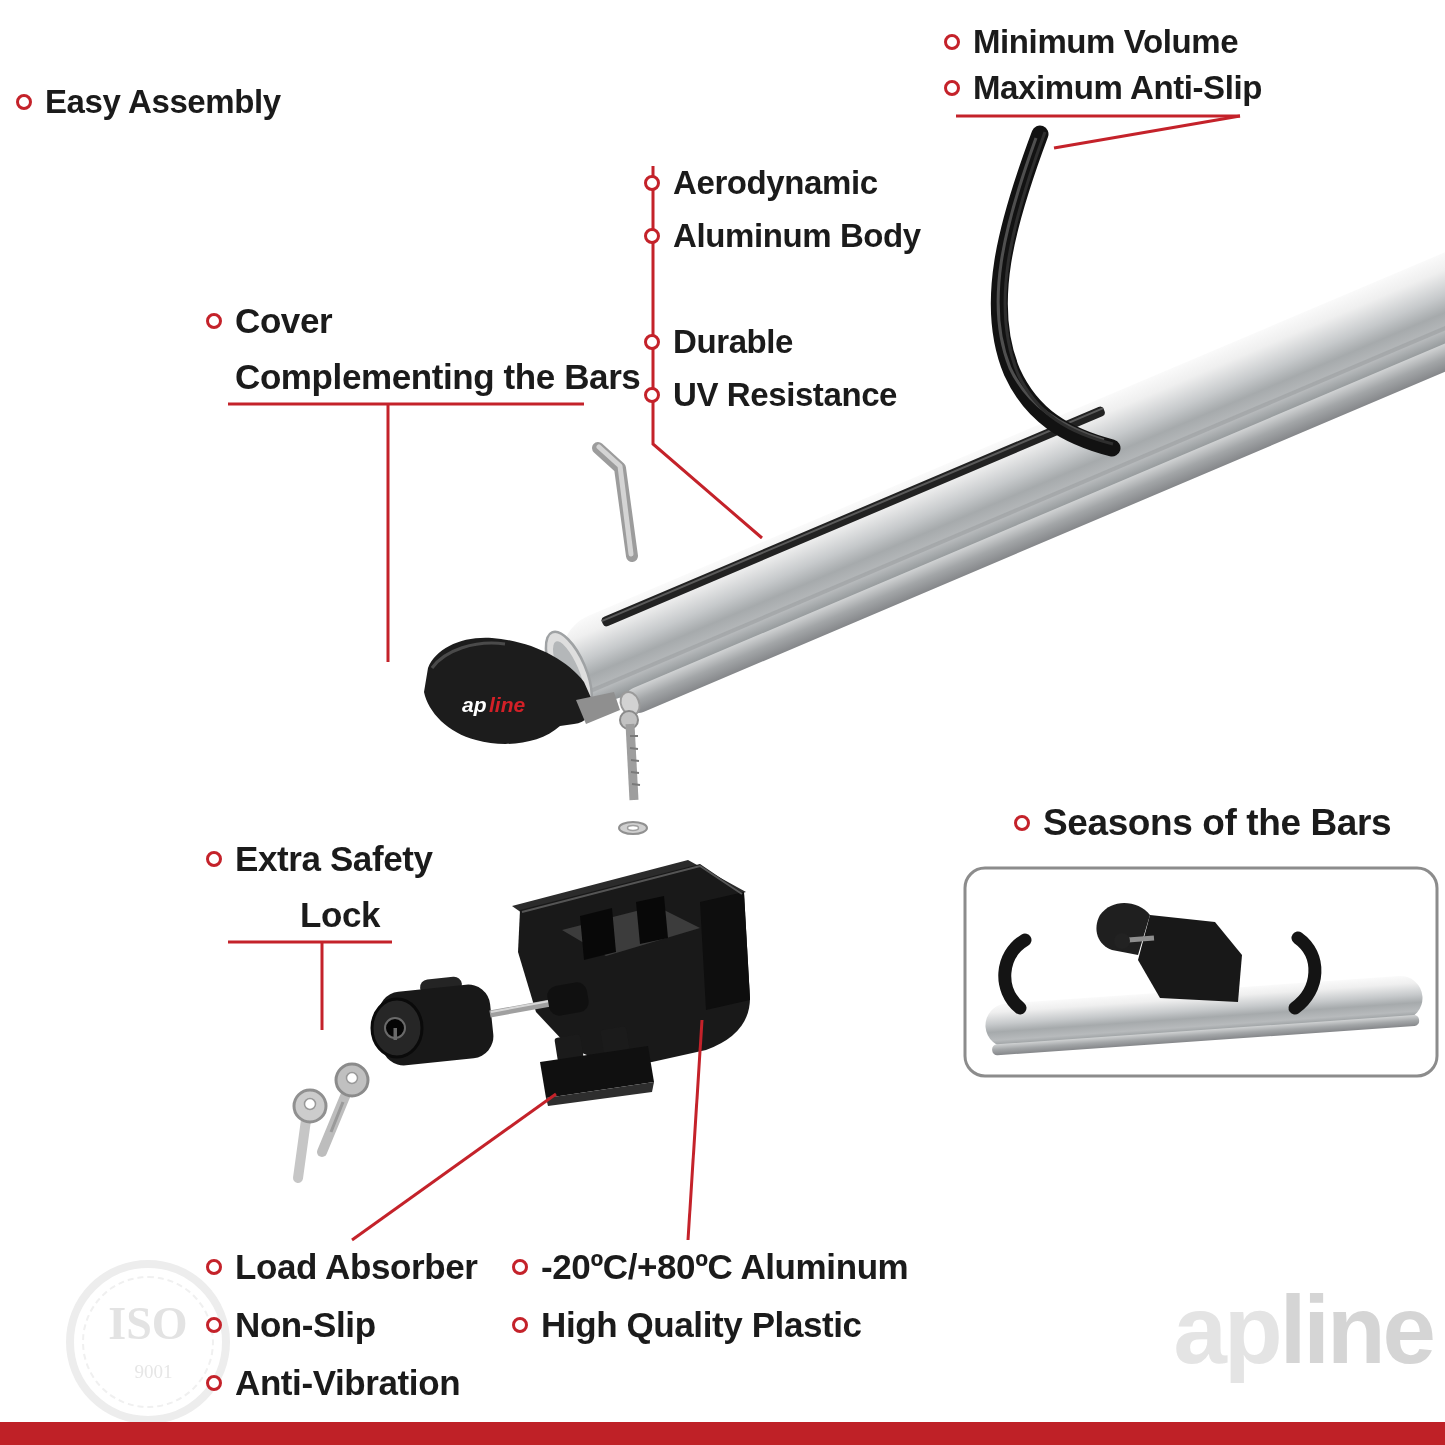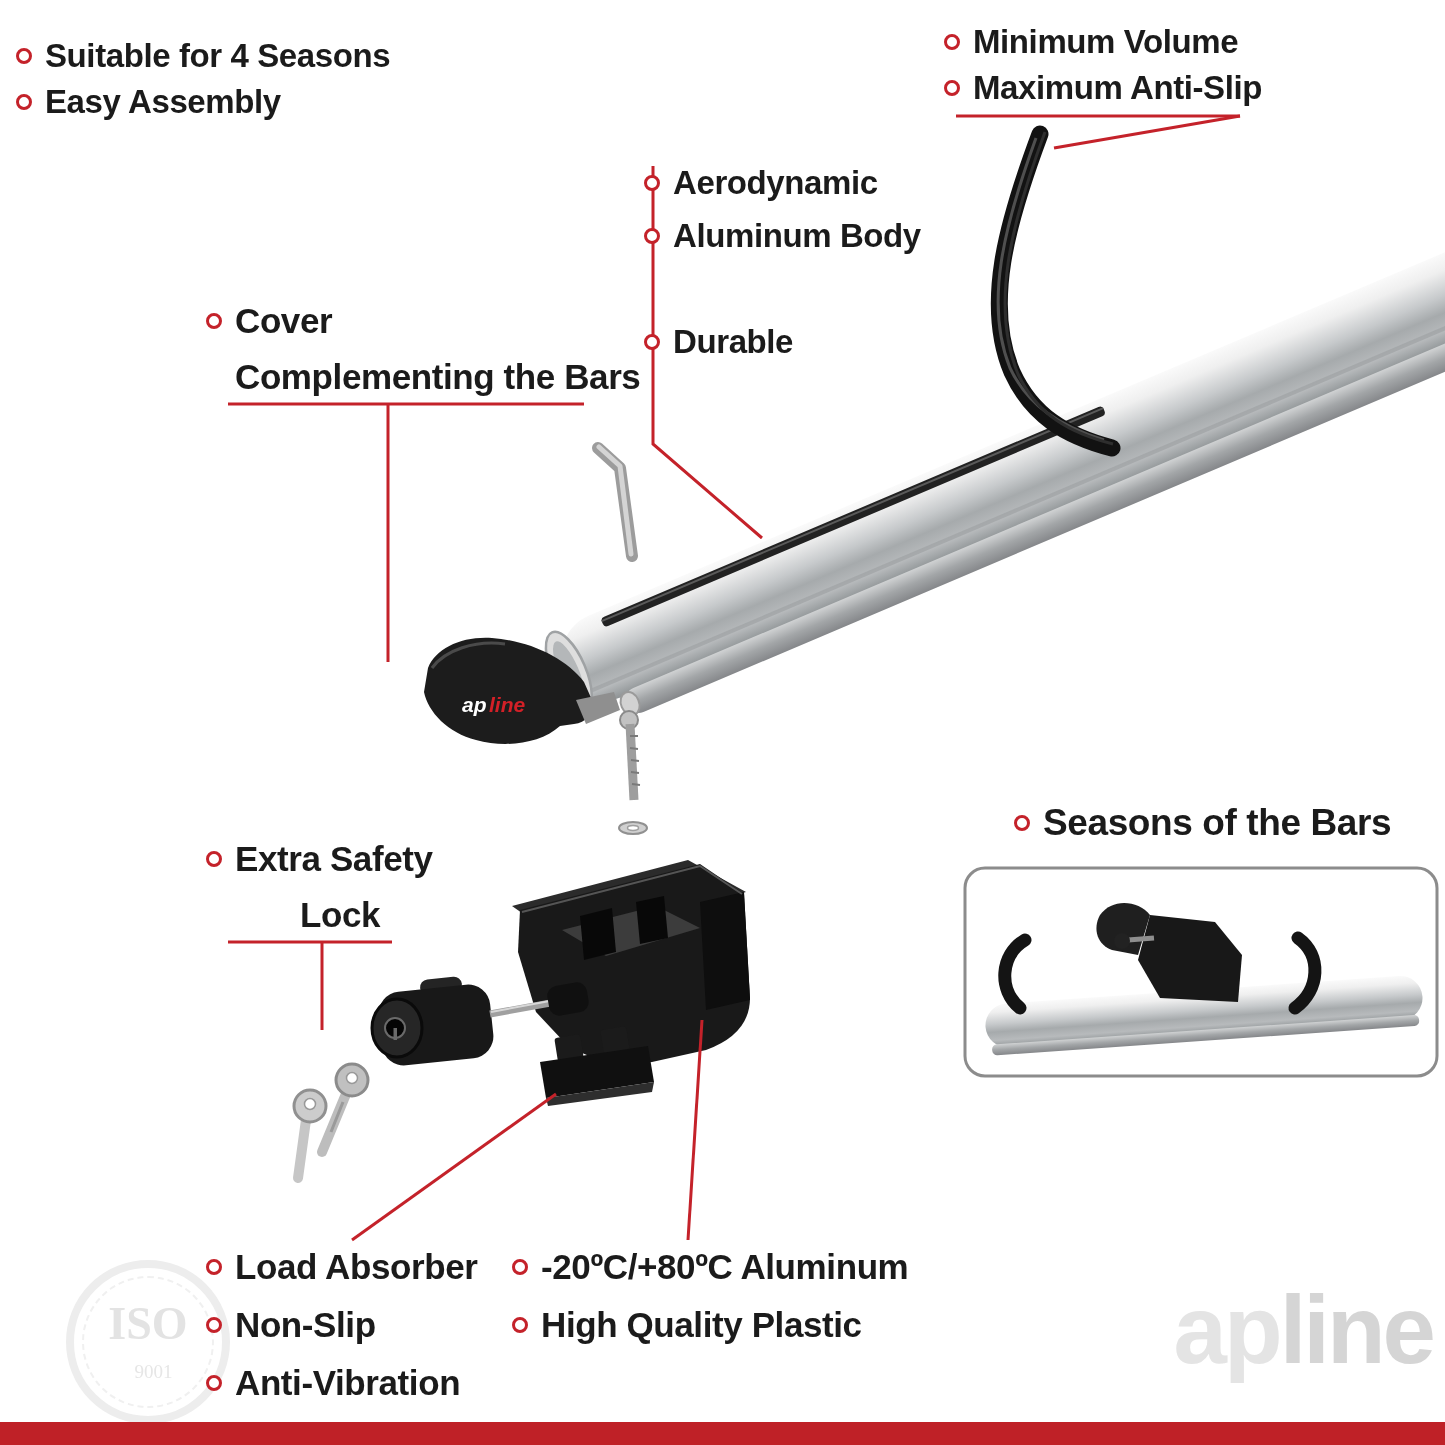--- a/index.html
+++ b/index.html
@@ -164,24 +164,20 @@
       <path d="M 653,166 V 444 L 762,538"></path>
       <path d="M 228,404 H 584"></path>
       <path d="M 388,404 V 662"></path>
       <path d="M 228,942 H 392"></path>
       <path d="M 322,942 V 1030"></path>
       <path d="M 352,1240 L 556,1094"></path>
       <path d="M 688,1240 L 702,1020"></path>
     </g>
   </svg>
 
-  <div class="label-row fs33" style="left:16px;top:33px">
-    <span class="bullet"></span>
-    <span>Suitable for 4 Seasons</span>
-  </div>
   <div class="label-row fs33" style="left:16px;top:79px">
     <span class="bullet"></span>
     <span>Easy Assembly</span>
   </div>
 
   <div class="label-row fs33" style="left:944px;top:19px">
     <span class="bullet"></span>
     <span>Minimum Volume</span>
   </div>
   <div class="label-row fs33" style="left:944px;top:65px">
@@ -193,20 +189,24 @@
     <span class="bullet"></span>
     <span>Aluminum Body</span>
   </div>
   <div class="label-row fs33" style="left:644px;top:160px">
     <span class="bullet"></span>
     <span>Aerodynamic</span>
   </div>
   <div class="label-row fs33" style="left:644px;top:319px">
     <span class="bullet"></span>
     <span>Durable</span>
+  </div>
+  <div class="label-row fs33" style="left:644px;top:372px">
+    <span class="bullet"></span>
+    <span>UV Resistance</span>
   </div>
 
   <div class="label-row fs35" style="left:206px;top:298px">
     <span class="bullet"></span>
     <span>Cover</span>
   </div>
   <div class="label-row fs35" style="left:235px;top:354px">
     <span>Complementing the Bars</span>
   </div>
 

